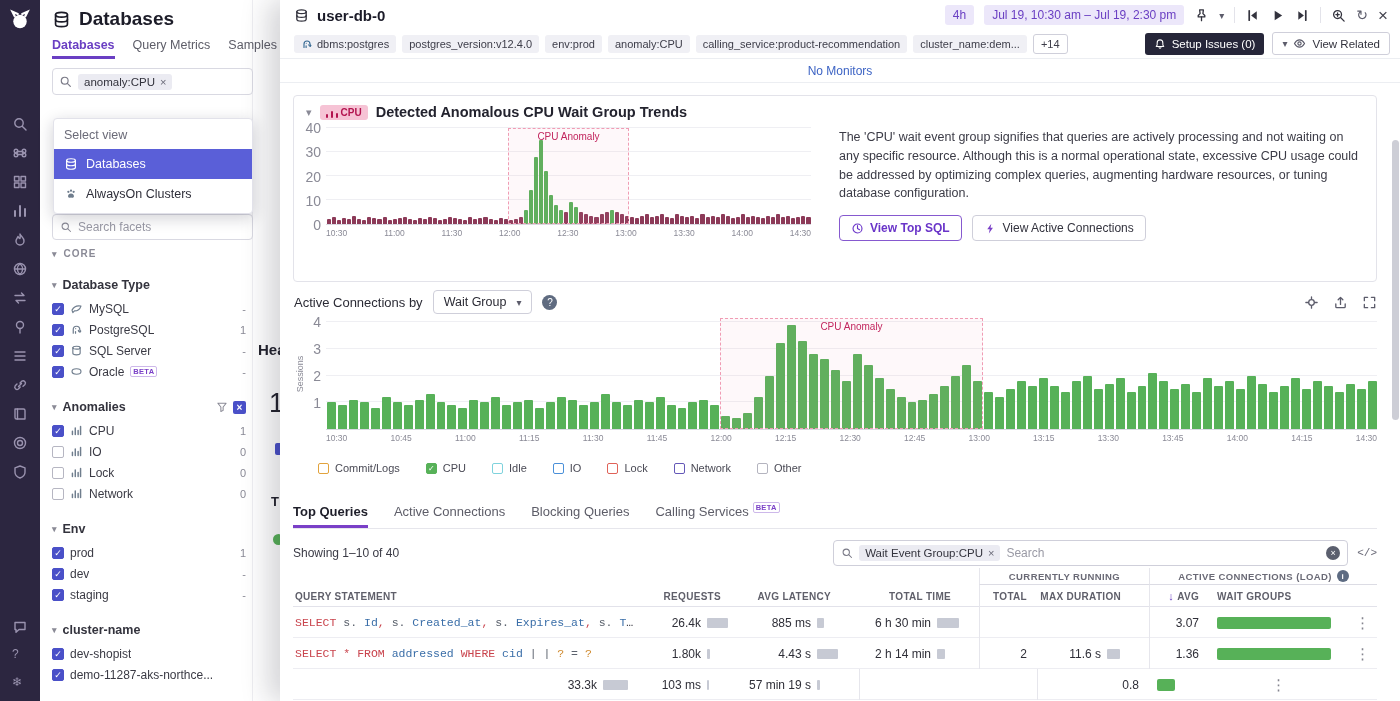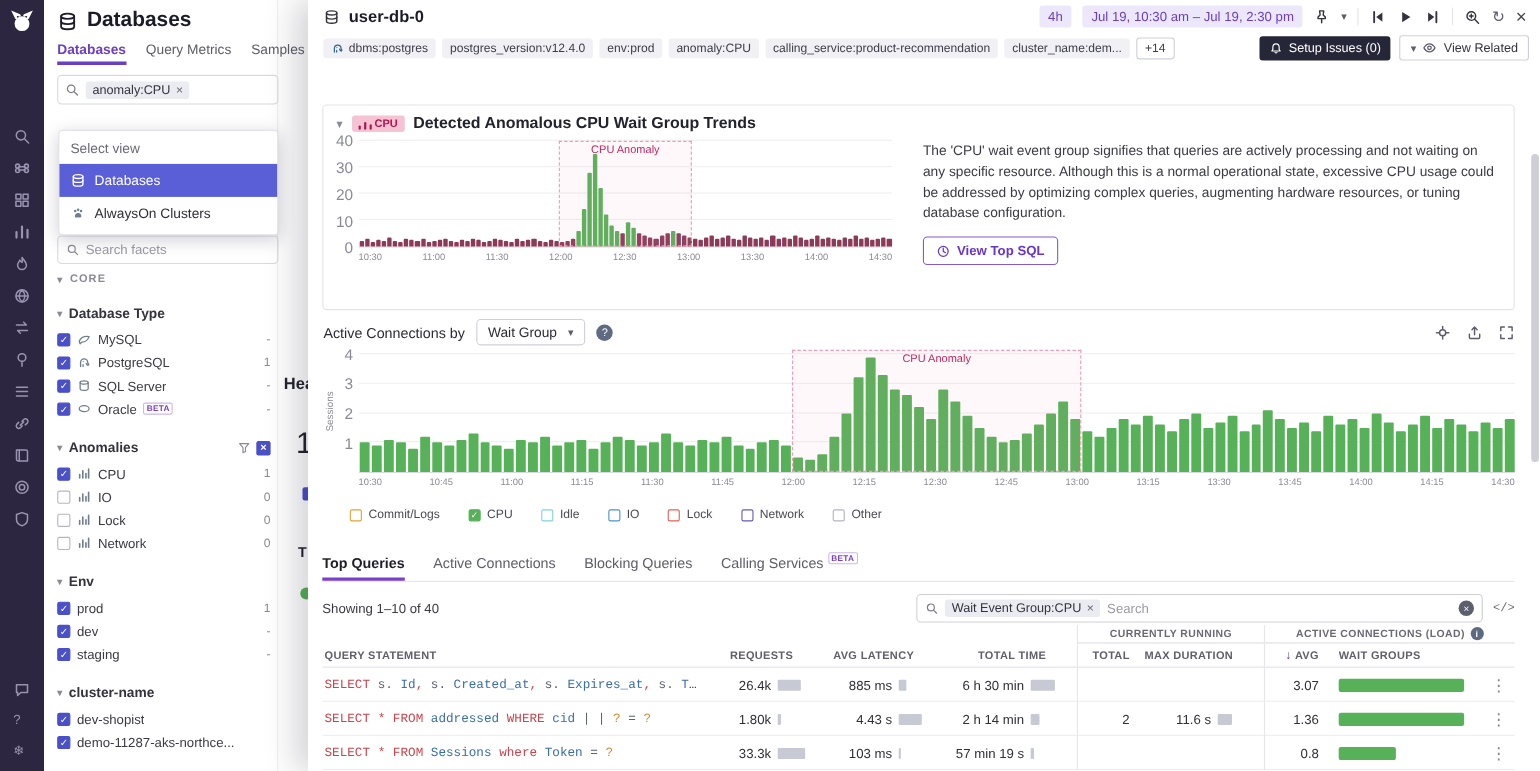--- a/index.html
+++ b/index.html
@@ -550,20 +550,23 @@
               <svg viewBox="0 0 16 16" fill="none" stroke="currentColor" stroke-width="1.4" stroke-linecap="round" stroke-linejoin="round">
                 <path d="M1.8 8C3.5 5 5.6 3.5 8 3.5S12.5 5 14.2 8C12.5 11 10.4 12.5 8 12.5S3.5 11 1.8 8z"></path>
                 <circle cx="8" cy="8" r="2"></circle>
               </svg>
             </span>
           <span>View Related</span>
         </span>
       </div>
     </div>
 
+    <div class="m-monitors">
+      <a>No Monitors</a>
+    </div>
 
     <div class="card">
       <div class="card-head">
         <span class="chev" style="font-size:11px">▾</span>
         <span class="badge-cpu">
           <span class="bb" style="height:4px"></span>
             <span class="bb" style="height:7px"></span>
             <span class="bb" style="height:5px"></span>
           <span>CPU</span>
         </span>
@@ -703,20 +706,28 @@
           <div class="desc">The 'CPU' wait event group signifies that queries are actively processing and not waiting on any specific resource. Although this is a normal operational state, excessive CPU usage could be addressed by optimizing complex queries, augmenting hardware resources, or tuning database configuration.</div>
           <div class="card-btns">
             <span class="btn-purple">
               <span class="ic">
                   <svg viewBox="0 0 16 16" fill="none" stroke="currentColor" stroke-width="1.4" stroke-linecap="round" stroke-linejoin="round">
                     <circle cx="8" cy="8" r="5.5"></circle>
                     <path d="M8 4.5V8l2.5 1.5"></path>
                   </svg>
                 </span>
               <span>View Top SQL</span>
+            </span>
+            <span class="btn-plain">
+              <span class="ic">
+                  <svg viewBox="0 0 16 16" fill="none" stroke="currentColor" stroke-width="1.4" stroke-linecap="round" stroke-linejoin="round">
+                    <path d="M9 2L4 9h3l-1 5 5-7H8l1-5z" fill="currentColor" stroke="none"></path>
+                  </svg>
+                </span>
+              <span>View Active Connections</span>
             </span>
           </div>
         </div>
       </div>
     </div>
 
     <div class="conn-head">
       <span class="conn-label">Active Connections by</span>
       <span class="select">
         <span>Wait Group</span>
@@ -1033,21 +1044,20 @@
                 <span class="nfill" style="width: 32%;"></span>
               </span>
             </div>
             <div class="cell-r vdiv">1.36</div>
             <div class="waitcell">
               <div class="wbar" style="width: 93%;"></div>
             </div>
             <div class="kebab">⋮</div>
           </div>
           <div class="trow">
-            <div class="sqlcell"><span class="tk-kw">SELECT</span><span class="tk-kw"> * </span><span class="tk-kw">FROM</span><span class="tk-id"> Sessions </span><span class="tk-kw">where</span><span class="tk-id"> Token </span><span class="tk-pl">= </span><span class="tk-pr">?</span></div>
             <div class="numcell">
               <span class="nv">33.3k</span>
               <span class="nbar">
                 <span class="nfill" style="width: 60%;"></span>
               </span>
             </div>
             <div class="numcell">
               <span class="nv">103 ms</span>
               <span class="nbar">
                 <span class="nfill" style="width: 4%;"></span>

